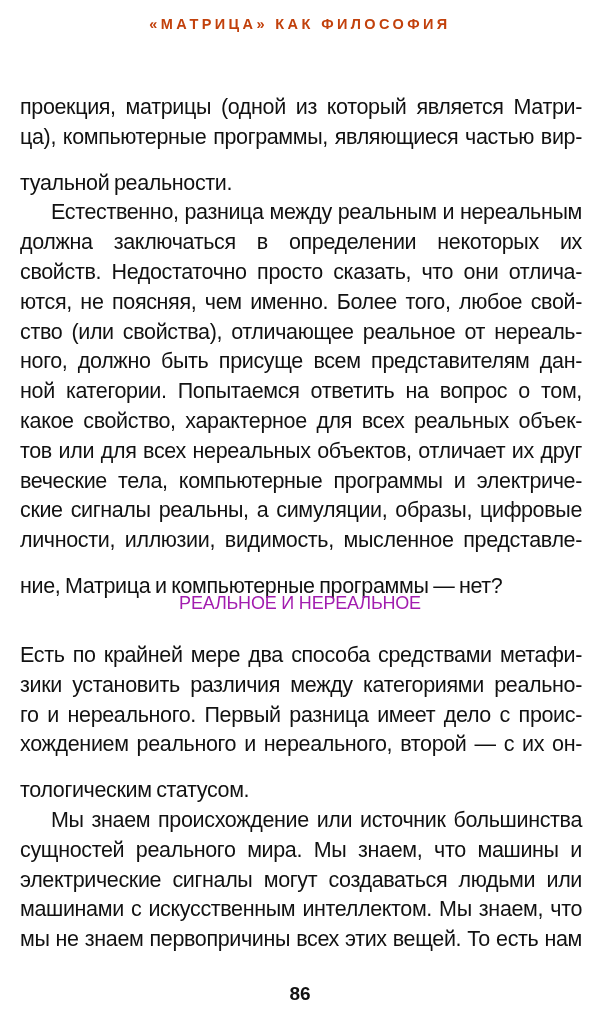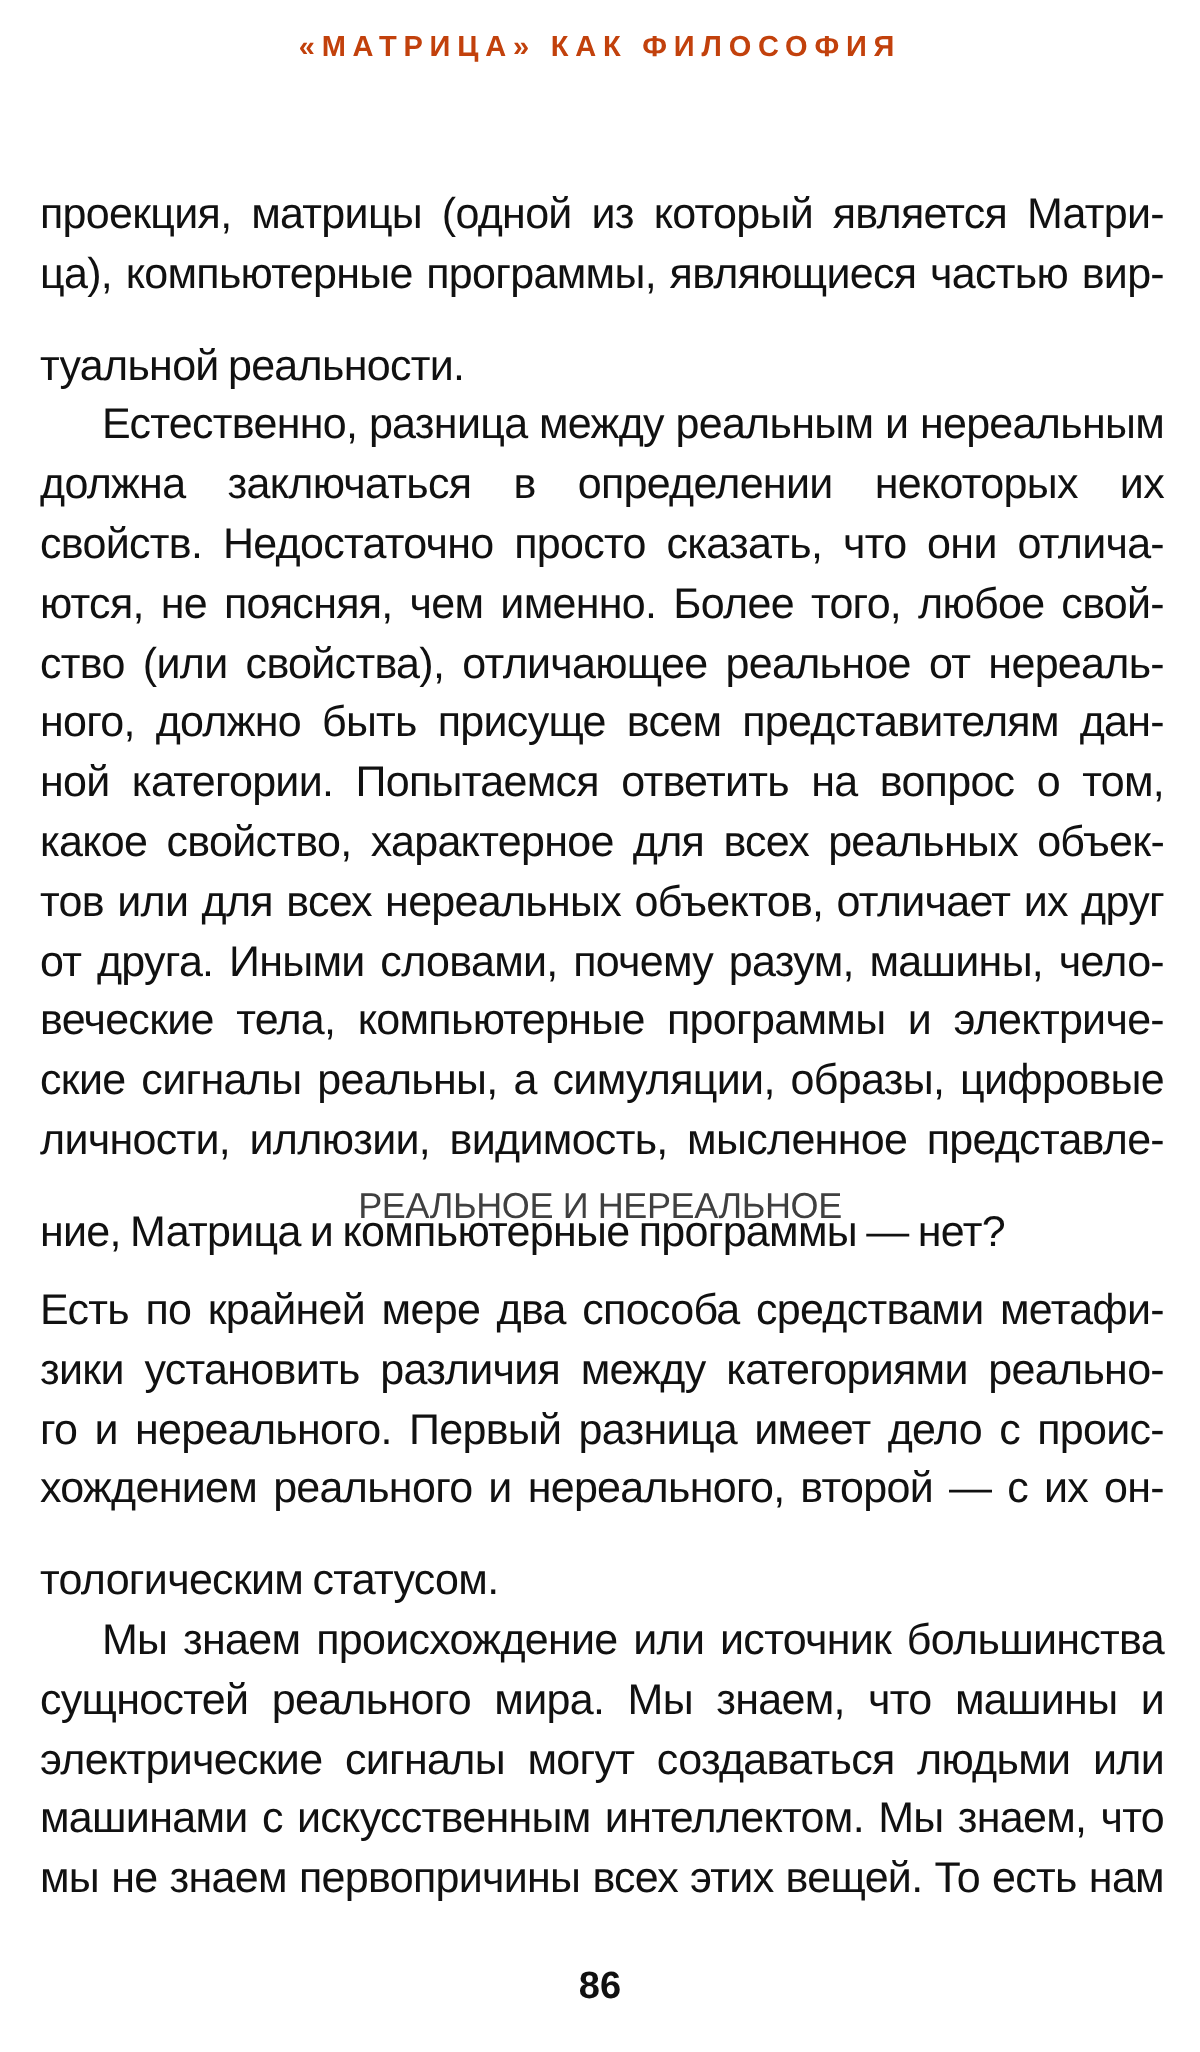--- a/index.html
+++ b/index.html
@@ -51,21 +51,21 @@
       padding-left: 31px;
     }
     .section-heading {
       position: absolute;
       top: 593px;
       left: 0;
       width: 600px;
       text-align: center;
       font-size: 18px;
       letter-spacing: -0.2px;
-      color: #404040;
+      color: #a21caf;
     }
     .page-number {
       position: absolute;
       top: 983px;
       left: 0;
       width: 600px;
       text-align: center;
       font-weight: bold;
       font-size: 19px;
       color: #111;
@@ -85,21 +85,20 @@
   <div>
     <span class="line indent">Естественно, разница между реальным и нереальным</span>
     <span class="line">должна заключаться в определении некоторых их</span>
     <span class="line">свойств. Недостаточно просто сказать, что они отлича-</span>
     <span class="line">ются, не поясняя, чем именно. Более того, любое свой-</span>
     <span class="line">ство (или свойства), отличающее реальное от нереаль-</span>
     <span class="line">ного, должно быть присуще всем представителям дан-</span>
     <span class="line">ной категории. Попытаемся ответить на вопрос о том,</span>
     <span class="line">какое свойство, характерное для всех реальных объек-</span>
     <span class="line">тов или для всех нереальных объектов, отличает их друг</span>
-    <span class="line">от друга. Иными словами, почему разум, машины, чело-</span>
     <span class="line">веческие тела, компьютерные программы и электриче-</span>
     <span class="line">ские сигналы реальны, а симуляции, образы, цифровые</span>
     <span class="line">личности, иллюзии, видимость, мысленное представле-</span>
     <span class="line last">ние, Матрица и компьютерные программы — нет?</span>
   </div>
 </div>
 
 <div class="section-heading">РЕАЛЬНОЕ И НЕРЕАЛЬНОЕ</div>
 
 <div class="block" style="top:641px;">

